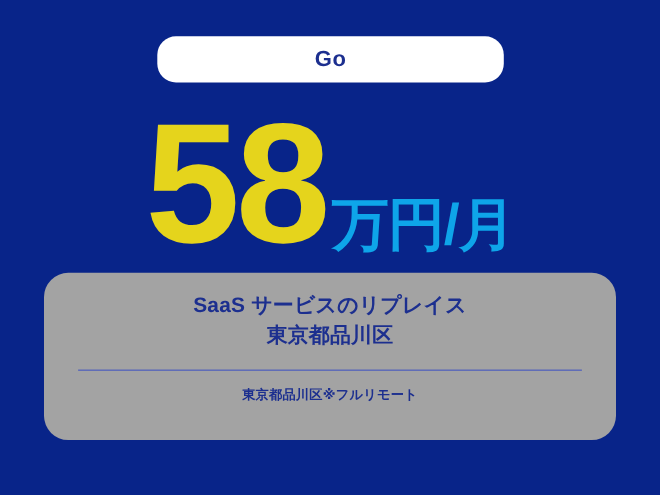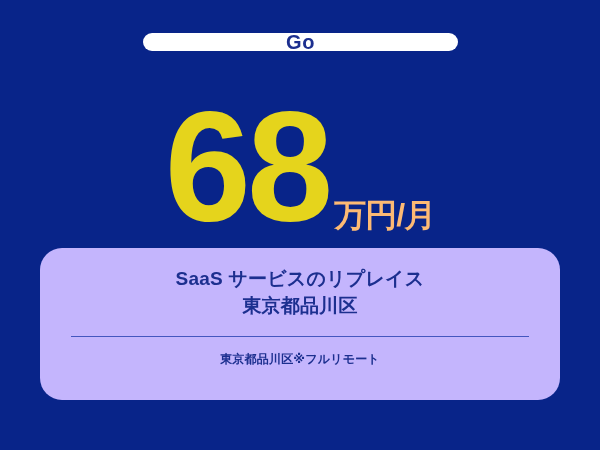--- a/index.html
+++ b/index.html
@@ -10,21 +10,21 @@
   body {
     background:#082489;
     position:relative;
     overflow:hidden;
   }
 
   
   .badge {
     position:absolute;
     left:143px; top:33px;
-    width:315px; height:18px;
+    width:315px; height:42px;
     background:#ffffff;
     border-radius:17px;
     display:flex; align-items:center; justify-content:center;
   }
   .badge-label {
     font-size:20px;
     font-weight:bold;
     color:#1c2f8f;
     letter-spacing:0.5px;
     line-height:1;
@@ -40,34 +40,34 @@
     justify-content:center;
   }
   .price-number {
     font-size:155px;
     font-weight:bold;
     color:#e5d41c;
     line-height:0.82;
     letter-spacing:-4px;
   }
   .price-unit {
-    font-size:32px;
+    font-size:52px;
     font-weight:bold;
-    color:#fdba74;
+    color:#0ea5e9;
     line-height:0.92;
     letter-spacing:-1px;
     padding-left:5px;
   }
 
   
   .card {
     position:absolute;
     left:40px; top:248px;
     width:520px; height:152px;
-    background:#c4b5fd;
+    background:#a3a3a3;
     border-radius:22px;
     display:flex;
     flex-direction:column;
     align-items:center;
   }
   .card-title {
     margin-top:18px;
     width:100%;
     text-align:center;
     font-size:19px;
@@ -94,21 +94,21 @@
   }
 </style>
 </head>
 <body>
 
 <div class="badge">
   <span class="badge-label">Go</span>
 </div>
 
 <div class="price">
-  <span class="price-number">68</span>
+  <span class="price-number">58</span>
   <span class="price-unit">万円/月</span>
 </div>
 
 <div class="card">
   <div class="card-title">
     <span class="line">SaaS サービスのリプレイス</span>
     <span class="line">東京都品川区</span>
   </div>
   <div class="card-divider"></div>
   <div class="card-location">東京都品川区※フルリモート</div>

